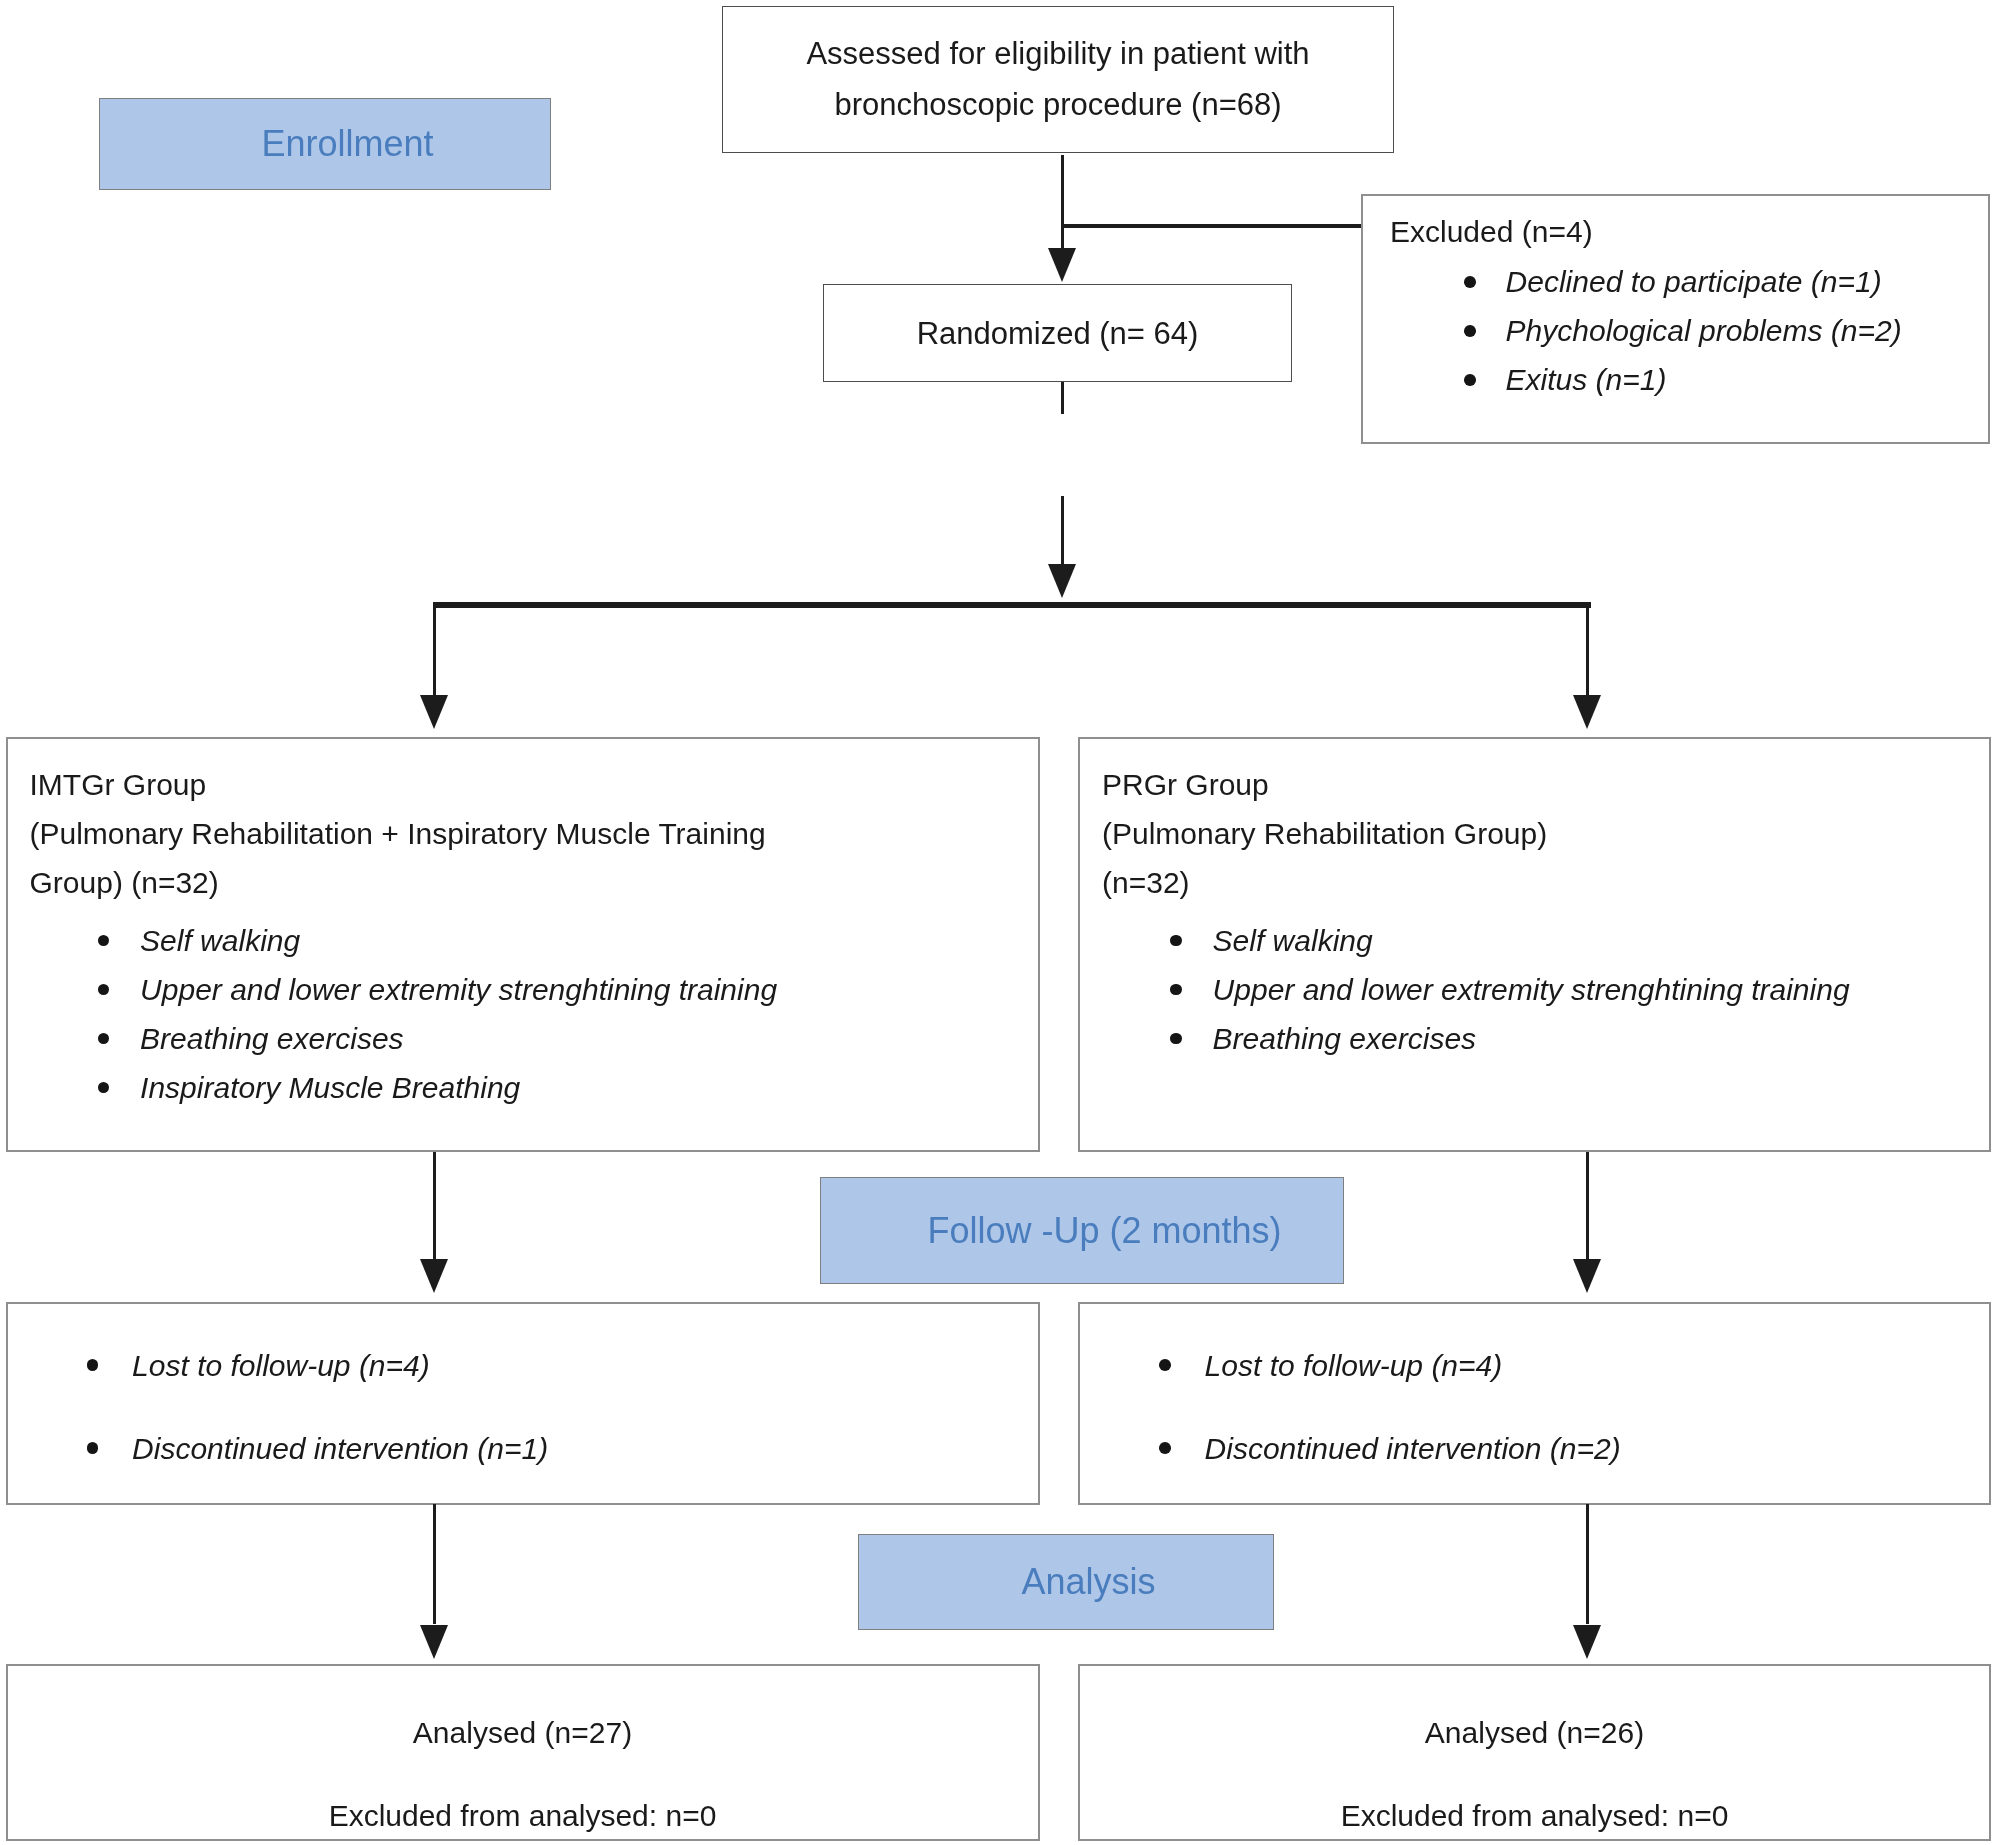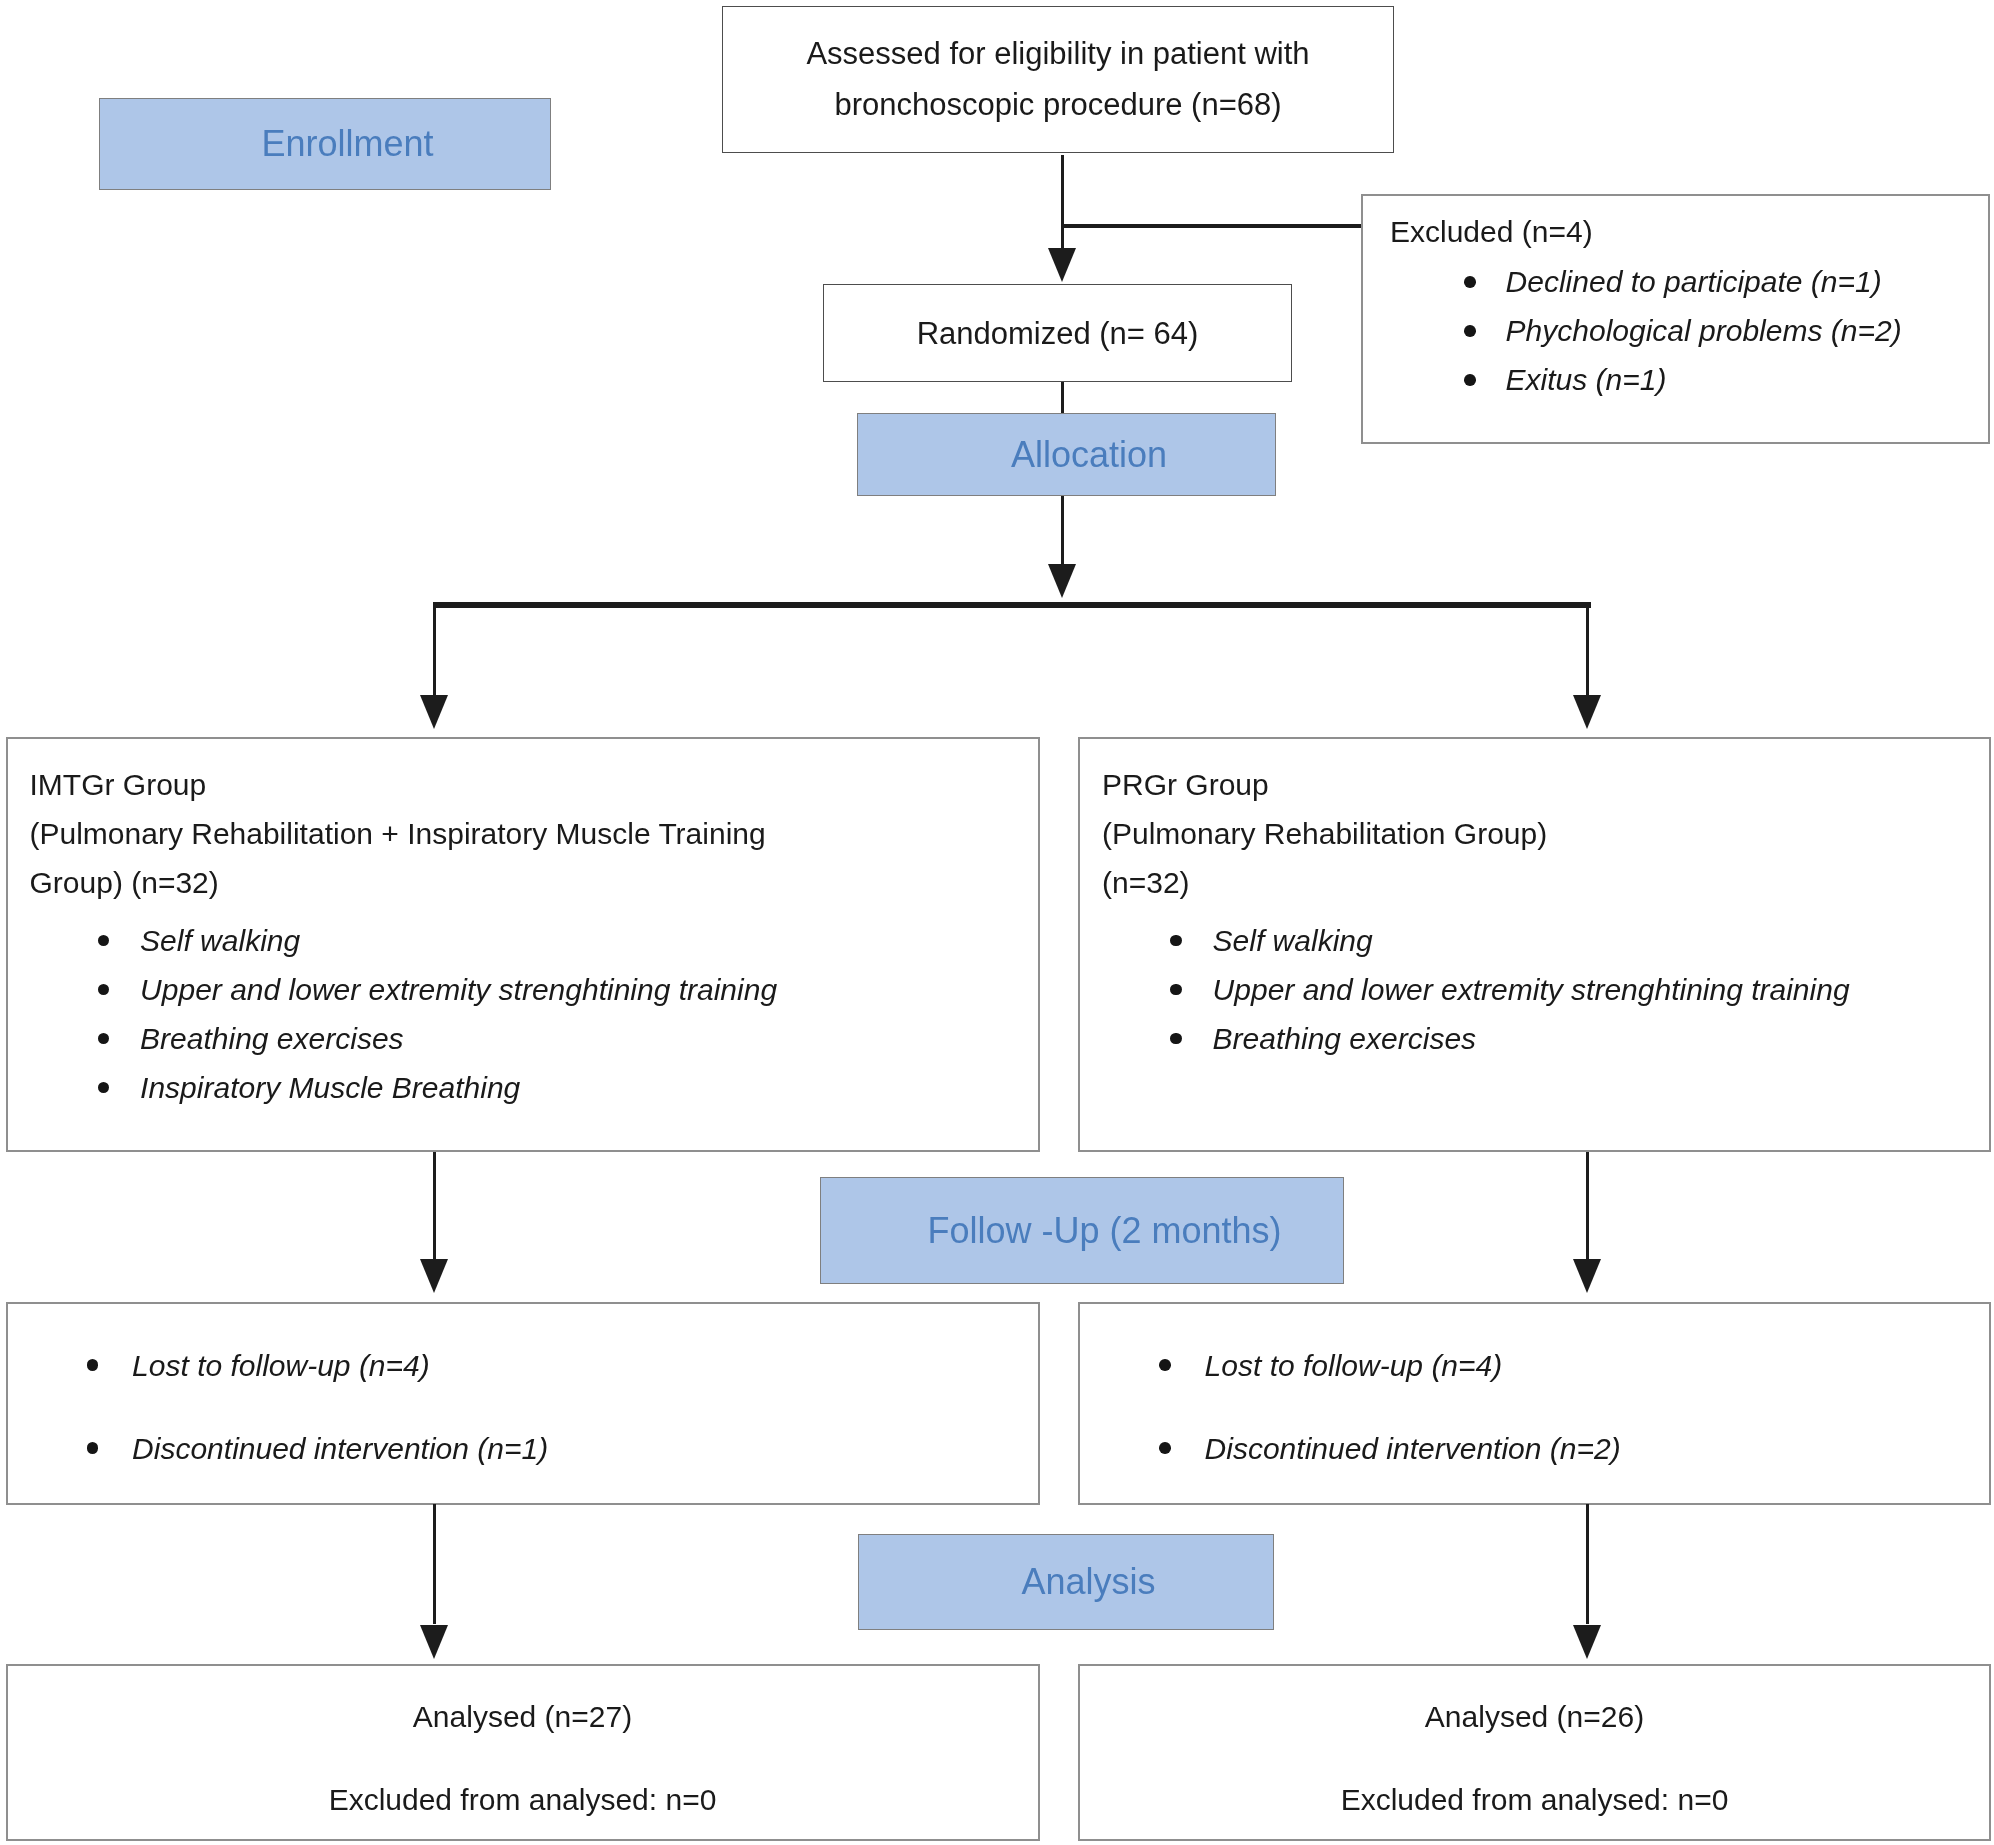--- a/index.html
+++ b/index.html
@@ -52,21 +52,21 @@
   .excluded-items .bullet-row .dot { margin-right: 30px; }
 
   .group-inner { padding: 20.5px 18px 0 22px; }
   .group-items { margin-top: 9.6px; }
   .group-items .bullet-row .dot { margin-left: 68px; margin-right: 31px; }
 
   .fu-inner { padding: 20.5px 18px 0 22px; margin-top: 16px; }
   .fu-inner .bullet-row .dot { margin-left: 57px; margin-right: 34px; }
   .fu-row2 { margin-top: 34px; }
 
-  .an-inner { padding-top: 26px; text-align: center; }
+  .an-inner { padding-top: 42px; text-align: center; }
   .an-line2 { margin-top: 34px; }
 </style>
 </head>
 <body>
 
 <div class="canvas">
 
   <div class="box border-dark center-flex" style="left:722px; top:5.5px; width:672px; height:147px;">
     <div class="big-txt">
       <div>Assessed for eligibility in patient with</div>
@@ -102,23 +102,20 @@
       </div>
     </div>
   </div>
 
   <div class="box border-dark center-flex" style="left:823px; top:284px; width:469px; height:98px;">
     <div class="big-txt">Randomized (n= 64)</div>
   </div>
 
   <div class="vl" style="left:1061px; top:382px; height:32px;"></div>
 
-  <div class="stage" style="left:857px; top:413px; width:419px; height:83px;">
-    <span>Allocation</span>
-  </div>
 
   <div class="vl" style="left:1061px; top:496px; height:68px;"></div>
   <div class="ah" style="left:1048px; top:564px;"></div>
   <div class="hl-thick" style="left:433px; top:602px; width:1158px;"></div>
   <div class="vl" style="left:433px; top:608px; height:87px;"></div>
   <div class="ah" style="left:420px; top:695px;"></div>
   <div class="vl" style="left:1586px; top:608px; height:87px;"></div>
   <div class="ah" style="left:1573px; top:695px;"></div>
 
   <div class="box border-gray" style="left:5.5px; top:737px; width:1034px; height:415px;">

